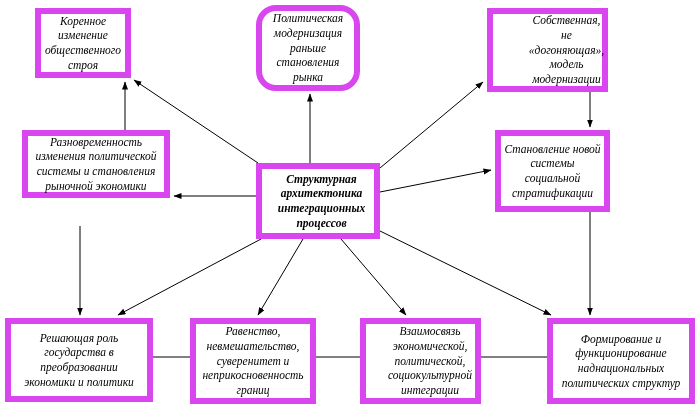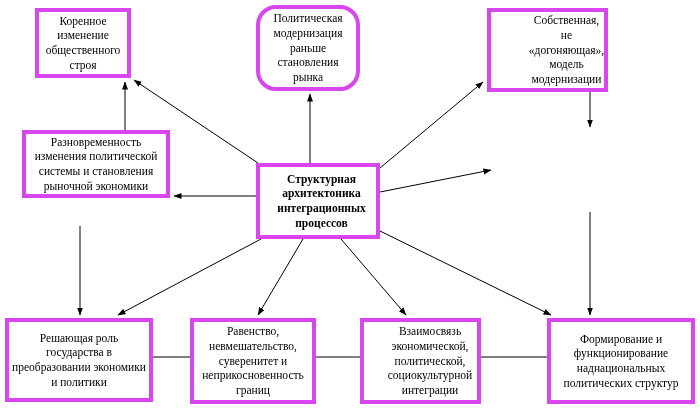--- a/index.html
+++ b/index.html
@@ -10,27 +10,28 @@
     font-family:"Liberation Serif", serif;
     color:#000;
     overflow:hidden;
   }
   svg.connectors{
     position:absolute;left:0;top:0;width:700px;height:412px;
   }
   .node{
     position:absolute;
     box-sizing:border-box;
-    border:4px solid #d946ef;
+    border:6px solid #d946ef;
     background:#ffffff;
     display:flex;align-items:center;justify-content:center;
     text-align:center;
     font-size:11.5px;
     line-height:1.28;
     padding:2px 3px;
+    font-style:italic;
   }
   .node.center-node{font-weight:bold;padding-left:10px;}
 </style>
 </head>
 <body>
 
 <div class="canvas">
 
   <svg class="connectors" viewBox="0 0 700 412" xmlns="http://www.w3.org/2000/svg">
     <defs>
@@ -72,20 +73,23 @@
   </div>
 
   <div class="node" style="left:22px;top:130px;width:148px;height:68px;">
     <span>Разновременность изменения политической системы и становления рыночной экономики</span>
   </div>
 
   <div class="node center-node" style="left:256px;top:163px;width:124px;height:76px;">
     <span>Структурная архитектоника интеграционных процессов</span>
   </div>
 
+  <div class="node" style="left:495px;top:130px;width:115px;height:82px;">
+    <span>Становление новой системы социальной стратификации</span>
+  </div>
 
   <div class="node" style="left:190px;top:318px;width:126px;height:86px;">
     <span>Равенство, невмешательство, суверенитет и неприкосновенность границ</span>
   </div>
 
   <div class="node" style="left:5px;top:318px;width:148px;height:84px;">
     <span>Решающая роль государства в преобразовании экономики и политики</span>
   </div>
 
   <div class="node" style="left:360px;top:318px;width:121px;height:86px;padding-left:22px;">

